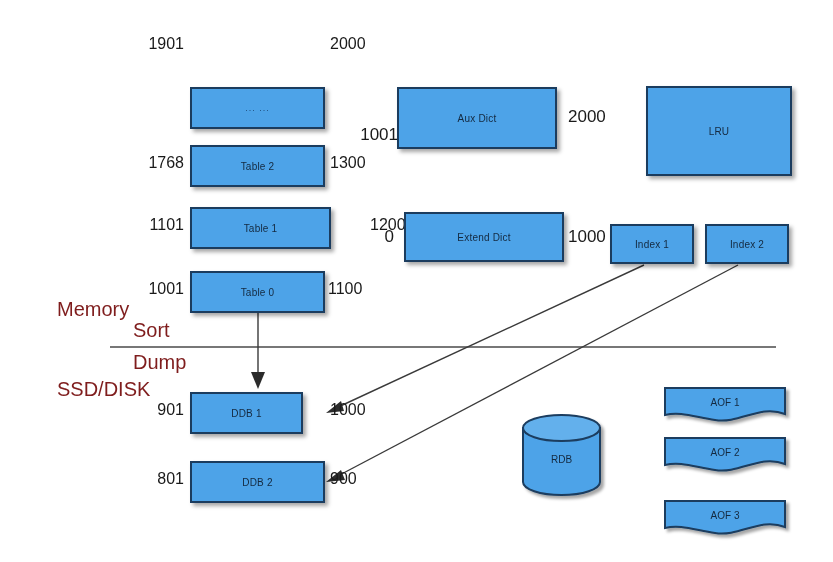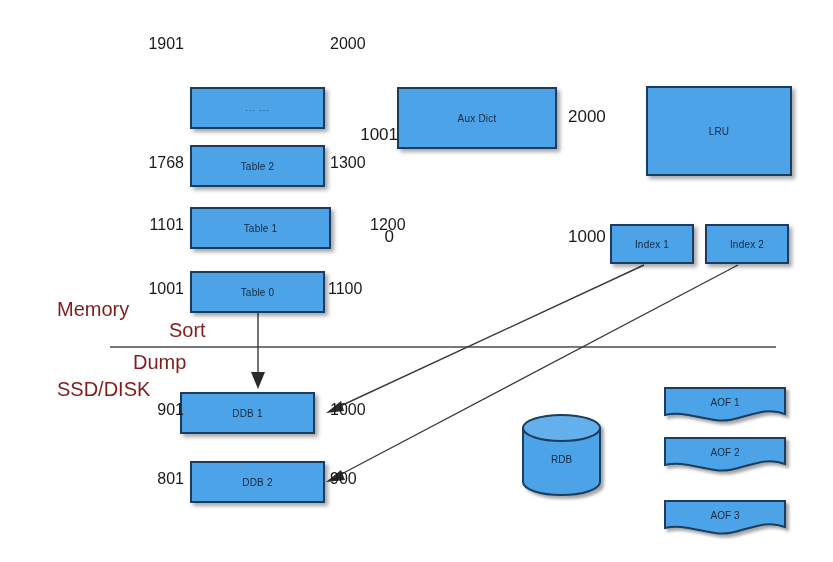--- a/index.html
+++ b/index.html
@@ -150,45 +150,48 @@
   <div class="num r" style="left:120px; top:217px; width:64px;">1101</div>
   <div class="num" style="left:330px; top:217px;margin-left:40px;">1200</div>
 
   <div class="box" style="left:190px; top:271px; width:135px; height:42px;">
     <span class="lbl">Table 0</span>
   </div>
   <div class="num r" style="left:120px; top:281px; width:64px;">1001</div>
   <div class="num" style="left:328px; top:281px;">1100</div>
 
   <div class="sidelabel" style="left:57px; top:299px;">Memory</div>
-  <div class="sidelabel" style="left:133px; top:320px;margin-left:36px;">Sort</div>
+  <div class="sidelabel" style="left:133px; top:320px;">Sort</div>
   <div class="sidelabel" style="left:133px; top:352px;">Dump</div>
   <div class="sidelabel" style="left:57px; top:379px;">SSD/DISK</div>
 
   <div class="box" style="left:397px; top:87px; width:160px; height:62px;">
     <span class="lbl">Aux Dict</span>
   </div>
   <div class="num r" style="left:332px; top:126px; width:66px; font-size:17px;">1001</div>
   <div class="num" style="left:568px; top:108px; font-size:17px;">2000</div>
 
+  <div class="box" style="left:404px; top:212px; width:160px; height:50px;">
+    <span class="lbl">Extend Dict</span>
+  </div>
   <div class="num r" style="left:368px; top:228px; width:26px; font-size:17px;">0</div>
   <div class="num" style="left:568px; top:228px; font-size:17px;">1000</div>
 
   <div class="box" style="left:646px; top:86px; width:146px; height:90px;">
     <span class="lbl">LRU</span>
   </div>
 
   <div class="box small" style="left:610px; top:224px; width:84px; height:40px;">
     <span class="lbl">Index 1</span>
   </div>
   <div class="box small" style="left:705px; top:224px; width:84px; height:40px;">
     <span class="lbl">Index 2</span>
   </div>
 
-  <div class="box" style="left:180px; top:392px; width:135px; height:42px;justify-content:center;">
+  <div class="box" style="left:190px; top:392px; width:113px; height:42px;justify-content:center;">
     <span class="lbl">DDB 1</span>
   </div>
   <div class="num r" style="left:120px; top:402px; width:64px;">901</div>
   <div class="num" style="left:330px; top:402px;">1000</div>
 
   <div class="box" style="left:190px; top:461px; width:135px; height:42px;">
     <span class="lbl">DDB 2</span>
   </div>
   <div class="num r" style="left:120px; top:471px; width:64px;">801</div>
   <div class="num" style="left:330px; top:471px;">900</div>

